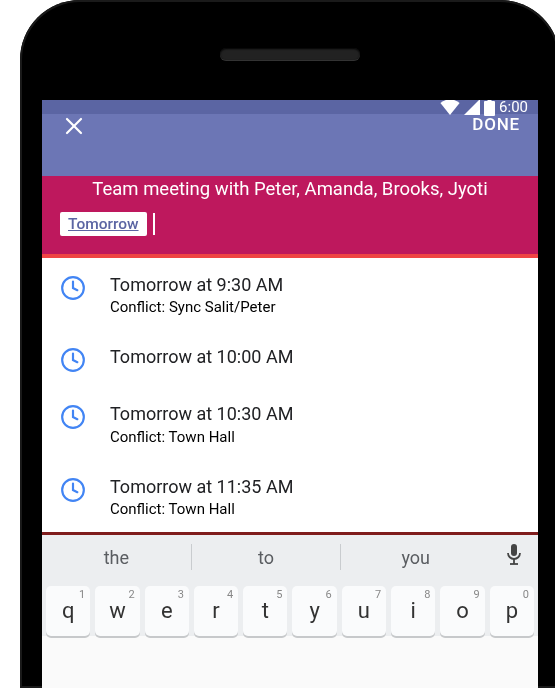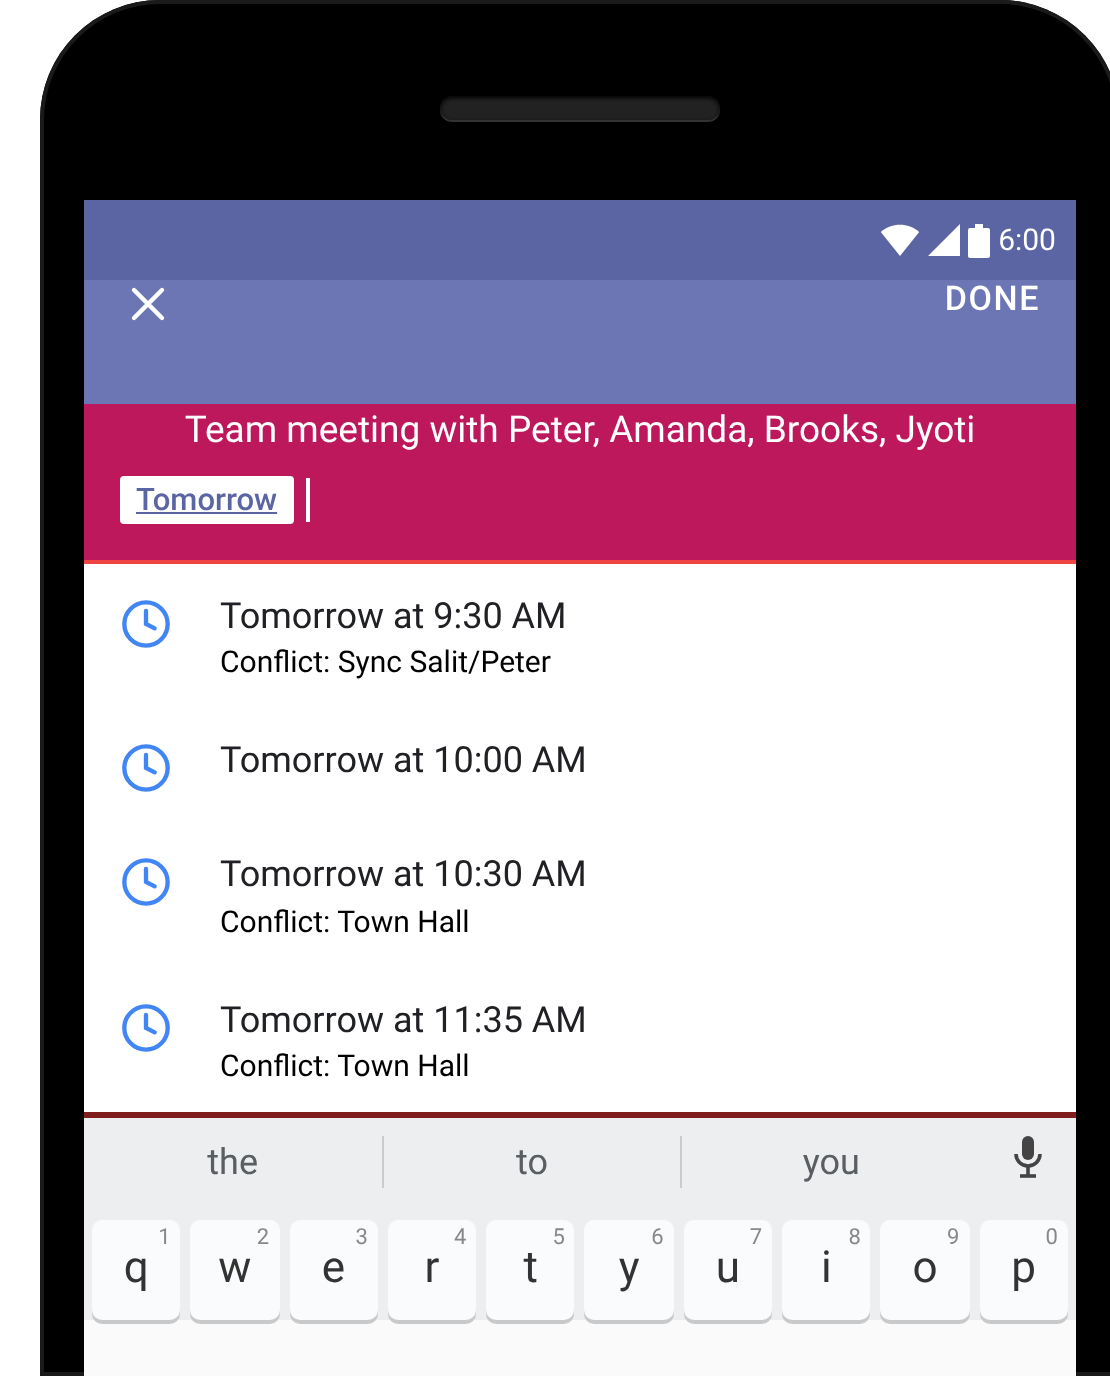--- a/index.html
+++ b/index.html
@@ -31,21 +31,21 @@
     top: 100px;
     left: 22px;
     right: 22px;
     bottom: 0;
     background: #fafafa;
     overflow: hidden;
   }
 
   
   .statusbar {
-    height: 40px;
+    height: 14px;
     background: #5b65a3;
     display: flex;
     justify-content: flex-end;
     align-items: center;
     padding: 0 10px;
     color: #fff;
     font-size: 15px;
     gap: 4px;
   }
   .statusbar svg { display: block; }
@@ -95,21 +95,21 @@
   }
   .cursor {
     width: 2px; height: 22px; background: #fff;
     animation: blink 1s step-start infinite;
   }
   @keyframes blink { 50% { opacity: 0; } }
 
   
   .suggestions {
     background: #fff;
-    border-top: 2px solid #ef4444;
+    border-top: 4px solid #ef4444;
   }
   .sugg-row {
     display: flex;
     align-items: flex-start;
     padding: 15px 18px 14px 18px;
     gap: 24px;
     cursor: pointer;
   }
   .sugg-icon {
     width: 26px; height: 26px; flex-shrink: 0;

